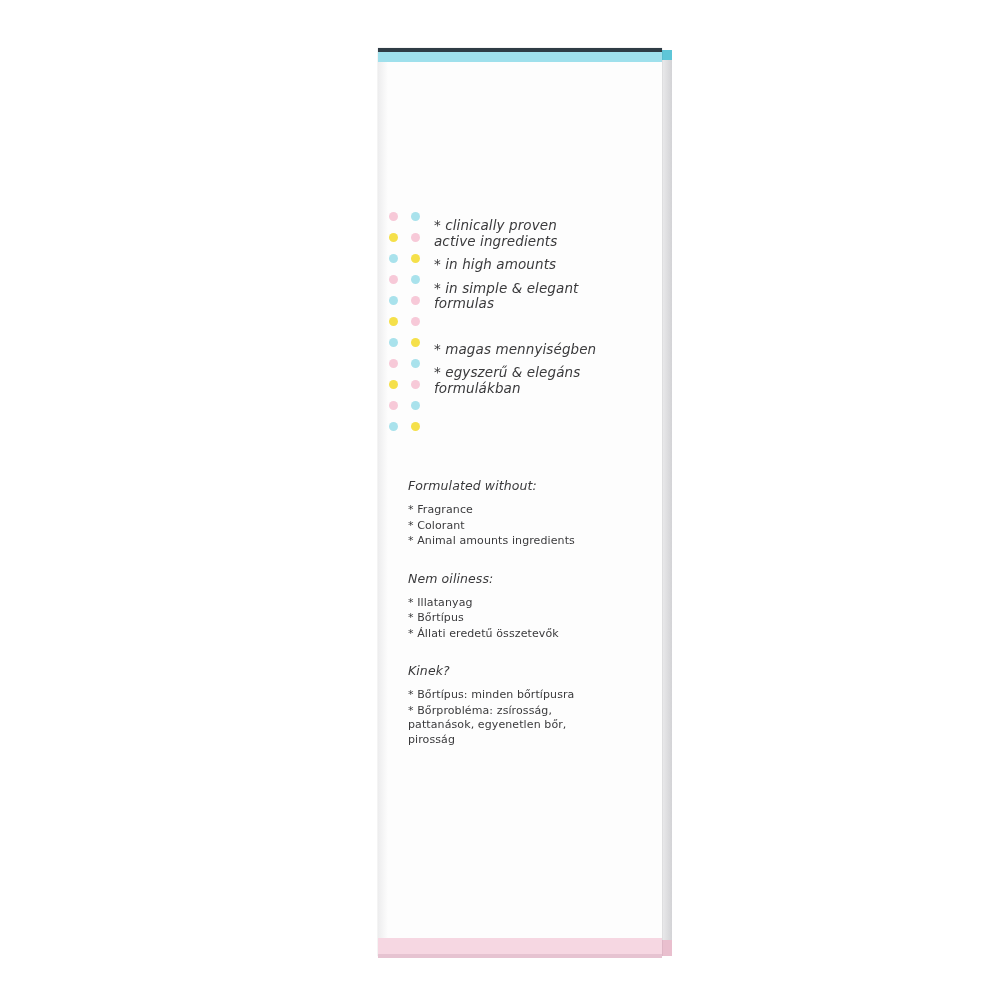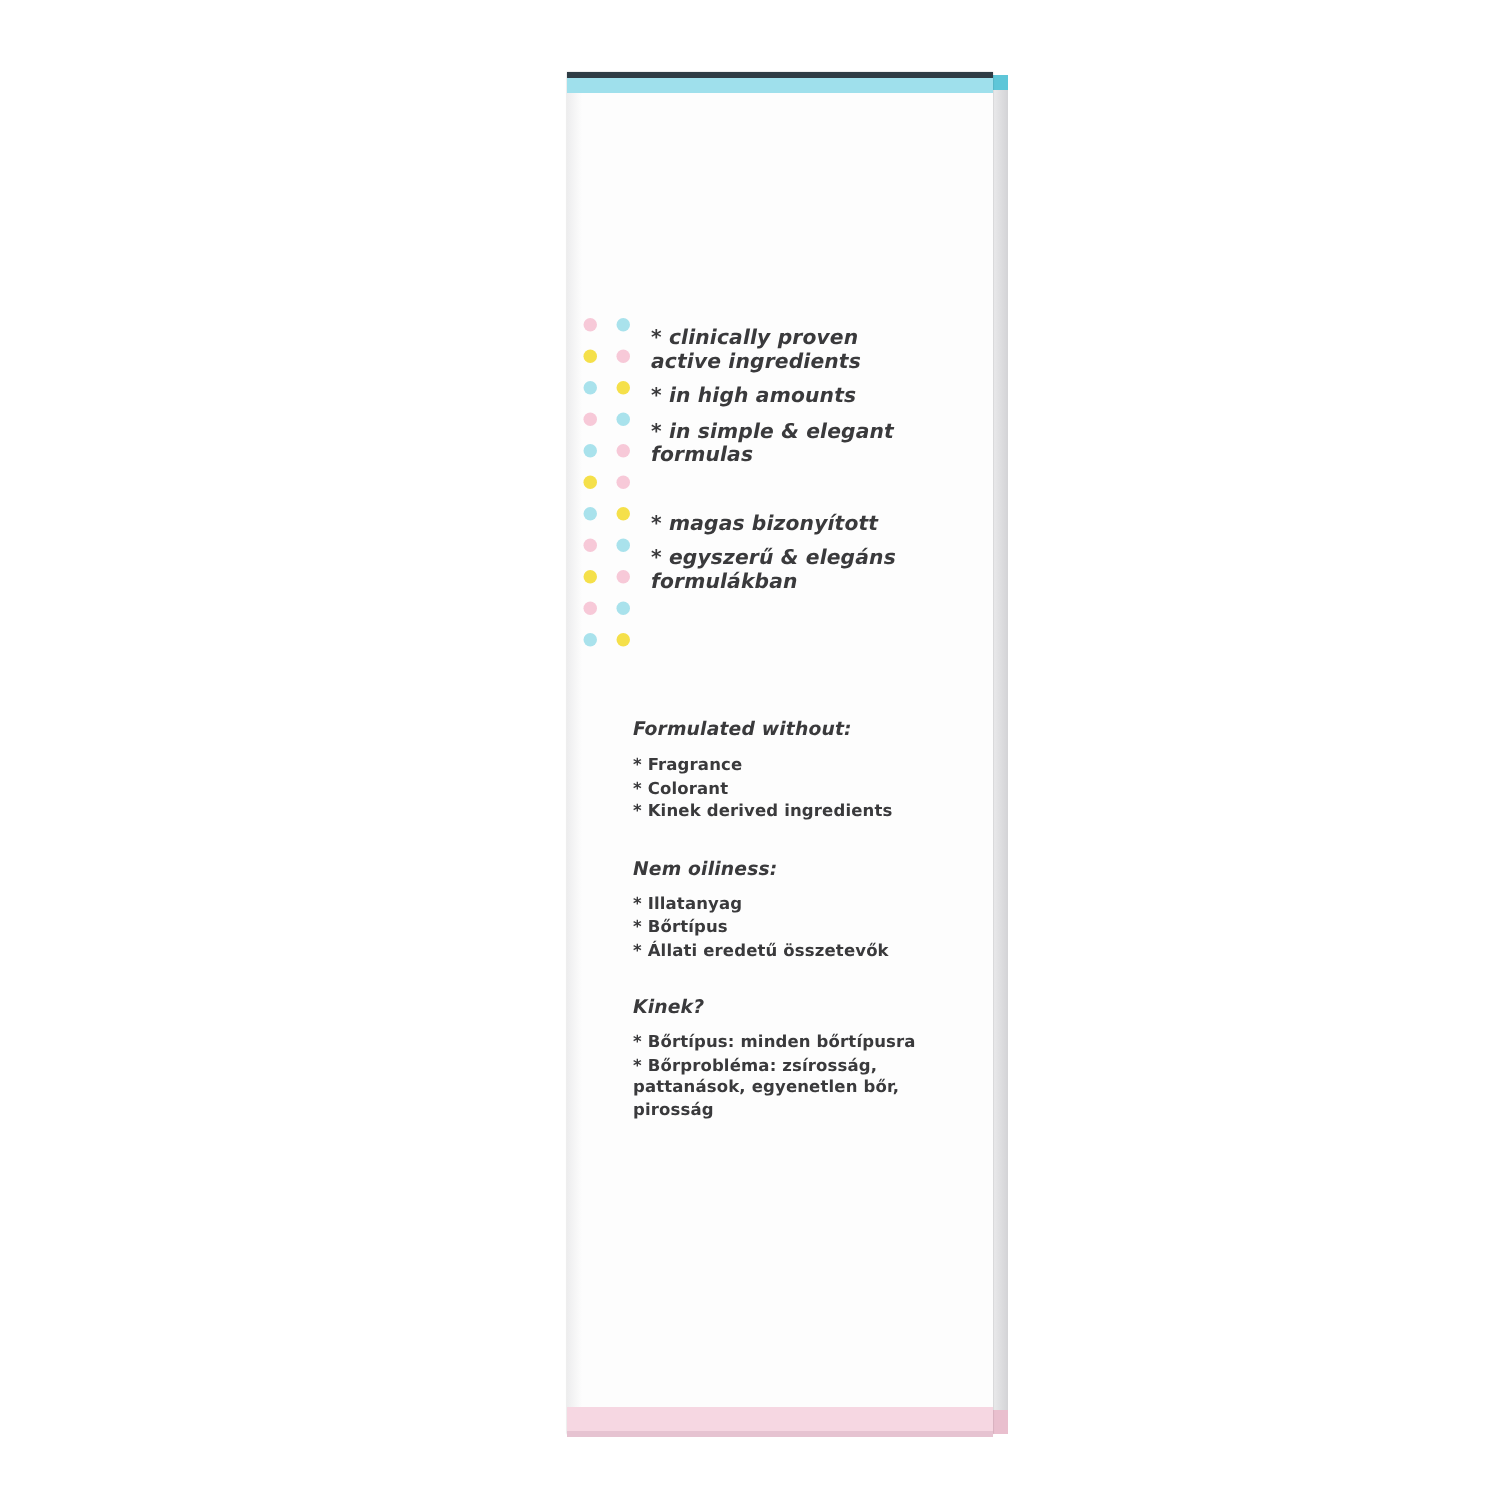--- a/index.html
+++ b/index.html
@@ -10,21 +10,20 @@
     background: #ffffff;
     font-family: "Liberation Sans", sans-serif;
   }
 
   #scene {
     position: relative;
     width: 798px;
     height: 1000px;
     overflow: hidden;
     background: #ffffff;
-    font-weight: bold;
   }
 
   
   .side-face {
     position: absolute;
     left: 660px;
     top: 50px;
     width: 12px;
     height: 906px;
     background: linear-gradient(to right, #efeff0 0%, #e2e2e4 45%, #d3d3d6 100%);
@@ -131,21 +130,21 @@
     line-height: 15.5px;
     color: #3a3a3c;
     letter-spacing: 0.1px;
     margin-bottom: 8px;
     white-space: pre-line;
   }
   .claims-group-gap { height: 22px; }
 
   .details {
     position: absolute;
-    left: 422px;
+    left: 408px;
     top: 478px;
     width: 215px;
   }
   .det-head {
     font-family: "DejaVu Sans", sans-serif;
     font-style: italic;
     font-size: 12.5px;
     color: #3a3a3c;
     margin-bottom: 10px;
     letter-spacing: 0.1px;
@@ -203,32 +202,32 @@
       <div class="dot" style="left: 22px; top: 210px; background: rgb(245, 224, 74);"></div>
     </div>
 
   <div class="claims">
     <div class="claim-line">* clinically proven
    active ingredients</div>
     <div class="claim-line">* in high amounts</div>
     <div class="claim-line">* in simple &amp; elegant
    formulas</div>
     <div class="claims-group-gap"></div>
-    <div class="claim-line">* magas bizonyított</div>
+    <div class="claim-line">* magas mennyiségben</div>
     <div class="claim-line">* egyszerű &amp; elegáns
    formulákban</div>
   </div>
 
   <div class="details">
 
     <div class="det-block">
       <div class="det-head">Formulated without:</div>
       <div class="det-item">* Fragrance</div>
       <div class="det-item">* Colorant</div>
-      <div class="det-item">* Kinek derived ingredients</div>
+      <div class="det-item">* Animal amounts ingredients</div>
     </div>
 
 
     <div class="det-block">
       <div class="det-head">Nem oiliness:</div>
       <div class="det-item">* Illatanyag</div>
       <div class="det-item">* Bőrtípus</div>
       <div class="det-item">* Állati eredetű összetevők</div>
     </div>
 

